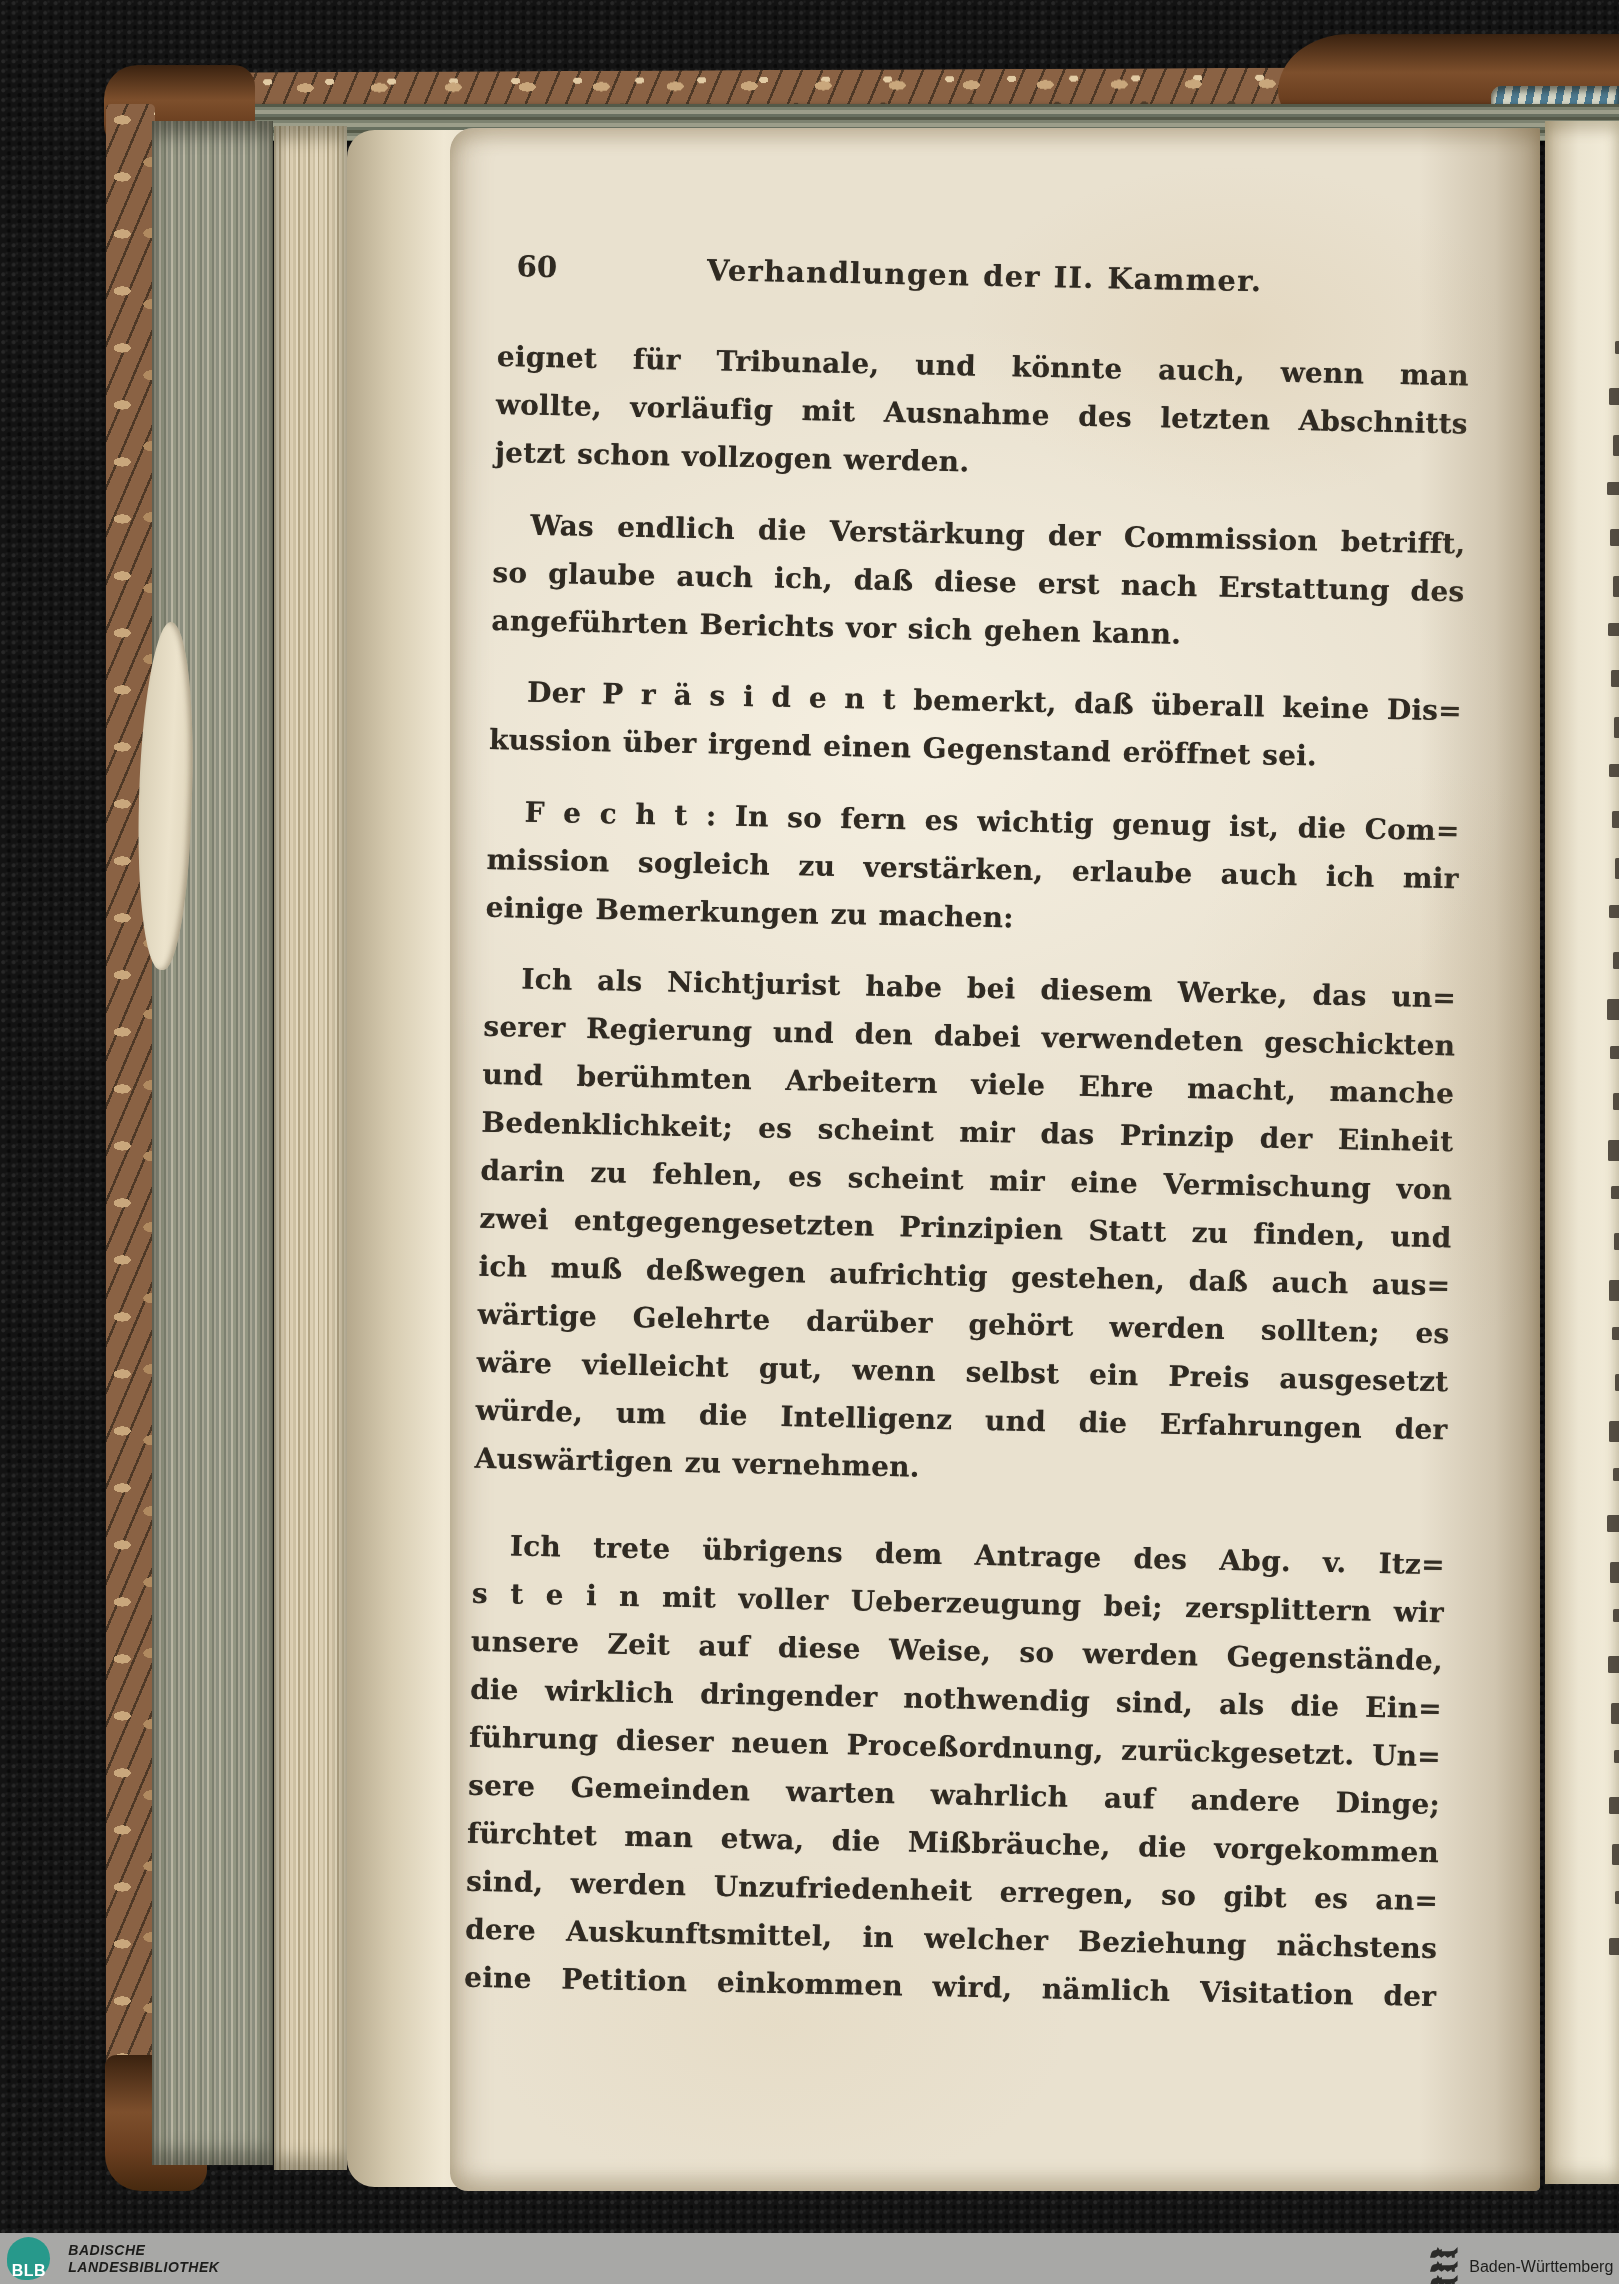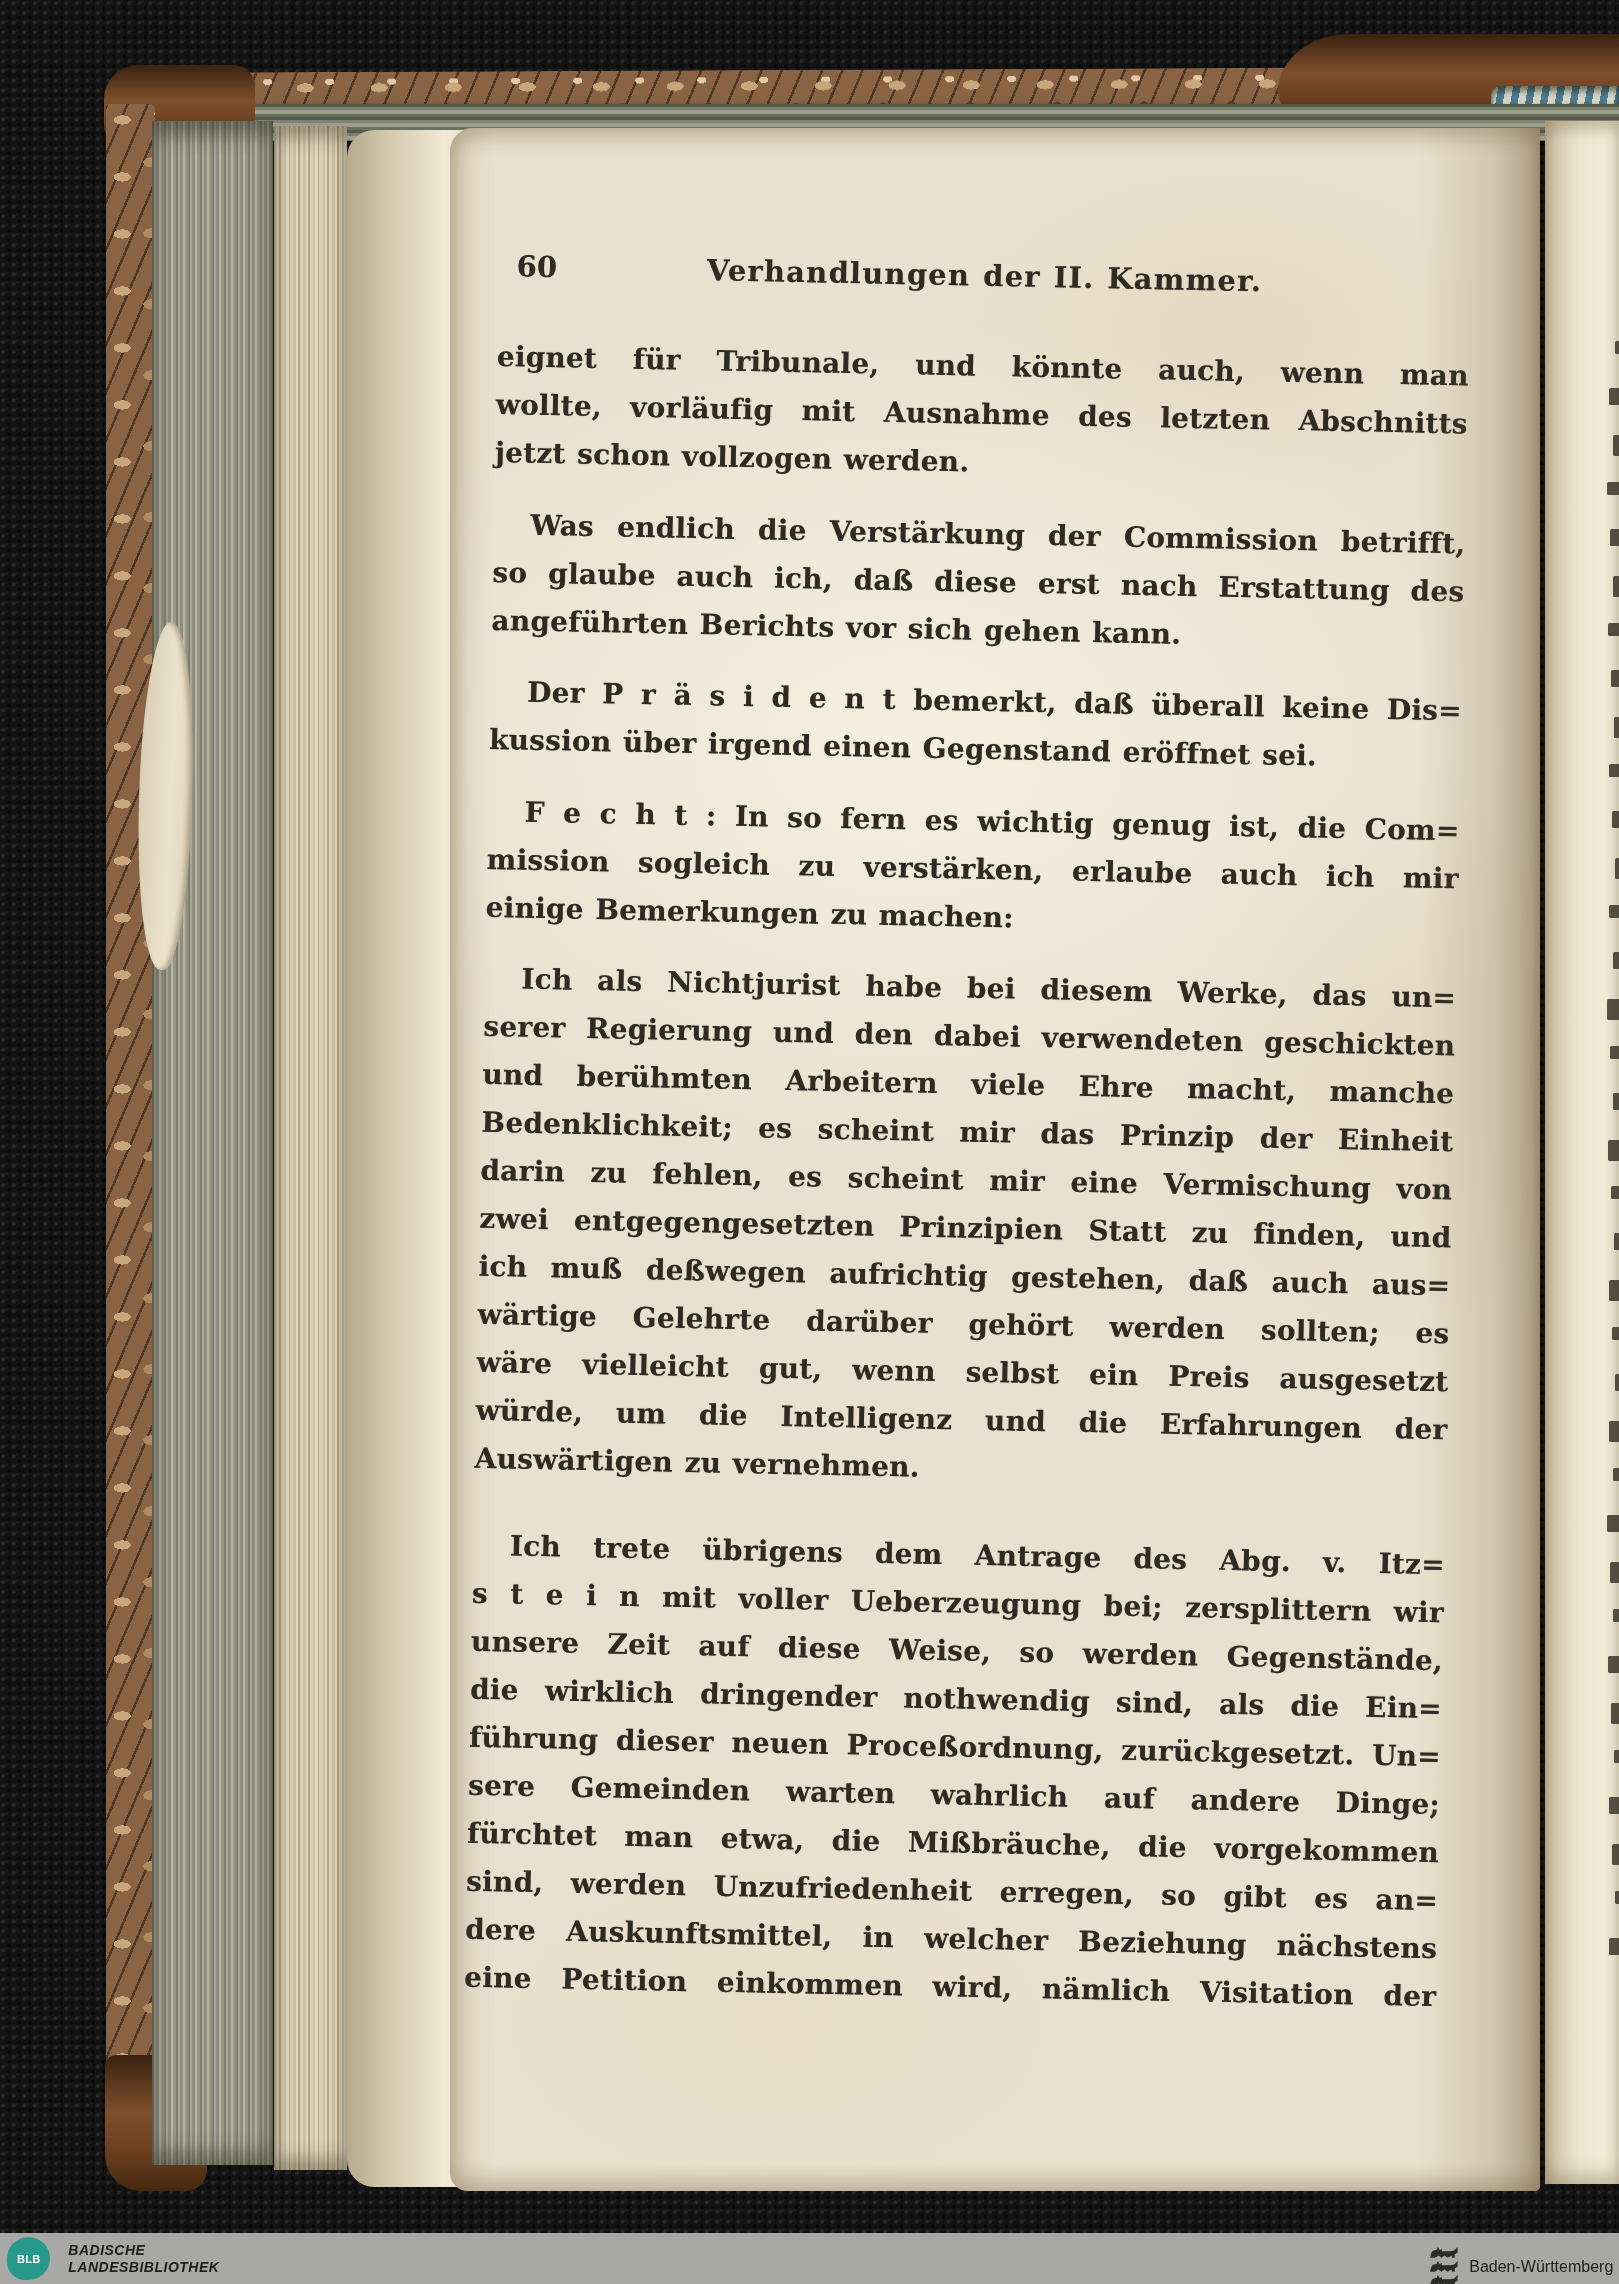--- a/index.html
+++ b/index.html
@@ -94,22 +94,22 @@
   .line{height:48px;line-height:48px;white-space:nowrap;
     text-align:justify;text-align-last:justify;}
   .line.last{text-align-last:left;}
   .line.indent{padding-left:37px;}
 
   
   .footer-bar{position:absolute;left:0;top:2233px;width:1619px;height:51px;background:#a8a8a6;
     font-family:"Liberation Sans",sans-serif;}
   .footer-left{position:absolute;left:7.3px;top:0;height:51px;display:flex;align-items:center;gap:18px;}
   .blb-badge{width:43px;height:43px;border-radius:50% 50% 50% 42%;background:#27998b;
-    display:flex;align-items:center;justify-content:center;
-    color:#fff;font-weight:700;font-size:11px;letter-spacing:0.4px;}
+    display:flex;align-items:flex-end;justify-content:center;
+    color:#fff;font-weight:700;font-size:16px;letter-spacing:0.4px;}
   .lib-name{color:#1d1d1b;font-weight:700;font-size:14px;line-height:17px;letter-spacing:0.5px;font-style:italic;}
   .footer-right{position:absolute;right:5.7px;top:8px;height:51px;display:flex;align-items:center;gap:9px;}
   .state-name{color:#1d1d1b;font-size:16px;font-weight:500;}
   .arms svg{display:block;}
 </style>
 </head>
 <body>
 
 <div class="stage">
   <div class="backdrop"></div>

